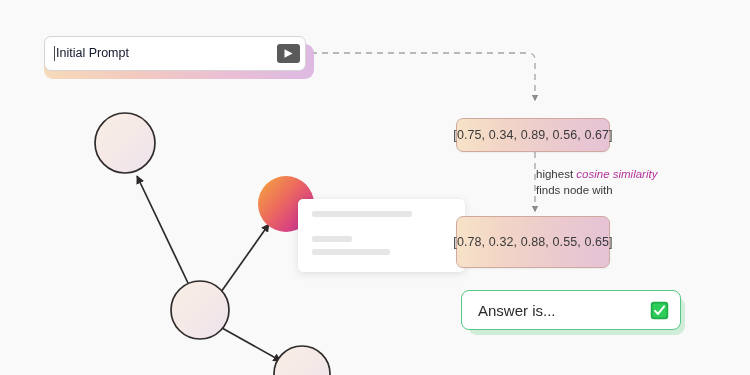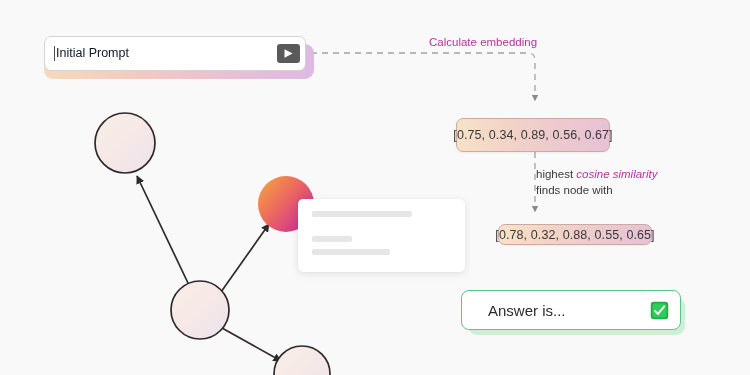--- a/index.html
+++ b/index.html
@@ -117,21 +117,21 @@
     box-shadow: 0 1px 2px rgba(0,0,0,.05);
   }
   .vector-chip span {
     font-size: 12.5px;
     color: #3a3a3a;
     white-space: nowrap;
     letter-spacing: .1px;
   }
 
   #vector-chip-1 { left: 456px; top: 105px; width: 154px; height: 34px; margin-top: 13px; }
-  #vector-chip-2 { left: 456px; top: 224px; width: 154px; height: 21px; margin-left: 42px; }
+  #vector-chip-2 { left: 456px; top: 216px; width: 154px; height: 52px; }
 
   
   #similarity-label {
     position: absolute;
     left: 536px; top: 166px;
     z-index: 5;
     font-size: 11.5px;
     line-height: 16px;
     color: #3a3a3a;
     white-space: nowrap;
@@ -156,21 +156,21 @@
     position: absolute;
     left: 461px; top: 290px;
     width: 220px; height: 40px;
     background: #ffffff;
     border: 1.5px solid #57c785;
     border-radius: 8px;
     z-index: 4;
     display: flex;
     align-items: center;
     justify-content: space-between;
-    padding: 0 11px 0 26px;
+    padding: 0 11px 0 16px;
   }
 
   #answer-text {
     font-size: 15px;
     color: #2b2b2b;
   }
 
   #answer-check {
     width: 19px;
     height: 19px;
@@ -256,21 +256,20 @@
       <marker id="flow-arrow" viewBox="0 0 10 10" refX="8" refY="5" markerWidth="5" markerHeight="5" orient="auto-start-reverse">
         <path d="M 0 0 L 10 5 L 0 10 z" fill="#8a8a8a"></path>
       </marker>
     </defs>
 
     <path d="M 311 53 L 528 53 Q 535 53 535 60 L 535 100" fill="none" stroke="#a3a3a3" stroke-width="1.3" stroke-dasharray="6 5" marker-end="url(#flow-arrow)"></path>
 
     <path d="M 535 141 L 535 211" fill="none" stroke="#a3a3a3" stroke-width="1.3" stroke-dasharray="6 5" marker-end="url(#flow-arrow)"></path>
   </svg>
 
-  <div id="calc-embedding-label">Calculate embedding</div>
 
   <div id="similarity-label">
     <div><span>highest </span><em>cosine similarity</em></div>
     <div>finds node with</div>
   </div>
 
   <div class="vector-chip" id="vector-chip-1">
     <span>[0.75, 0.34, 0.89, 0.56, 0.67]</span>
   </div>
   <div class="vector-chip" id="vector-chip-2">

